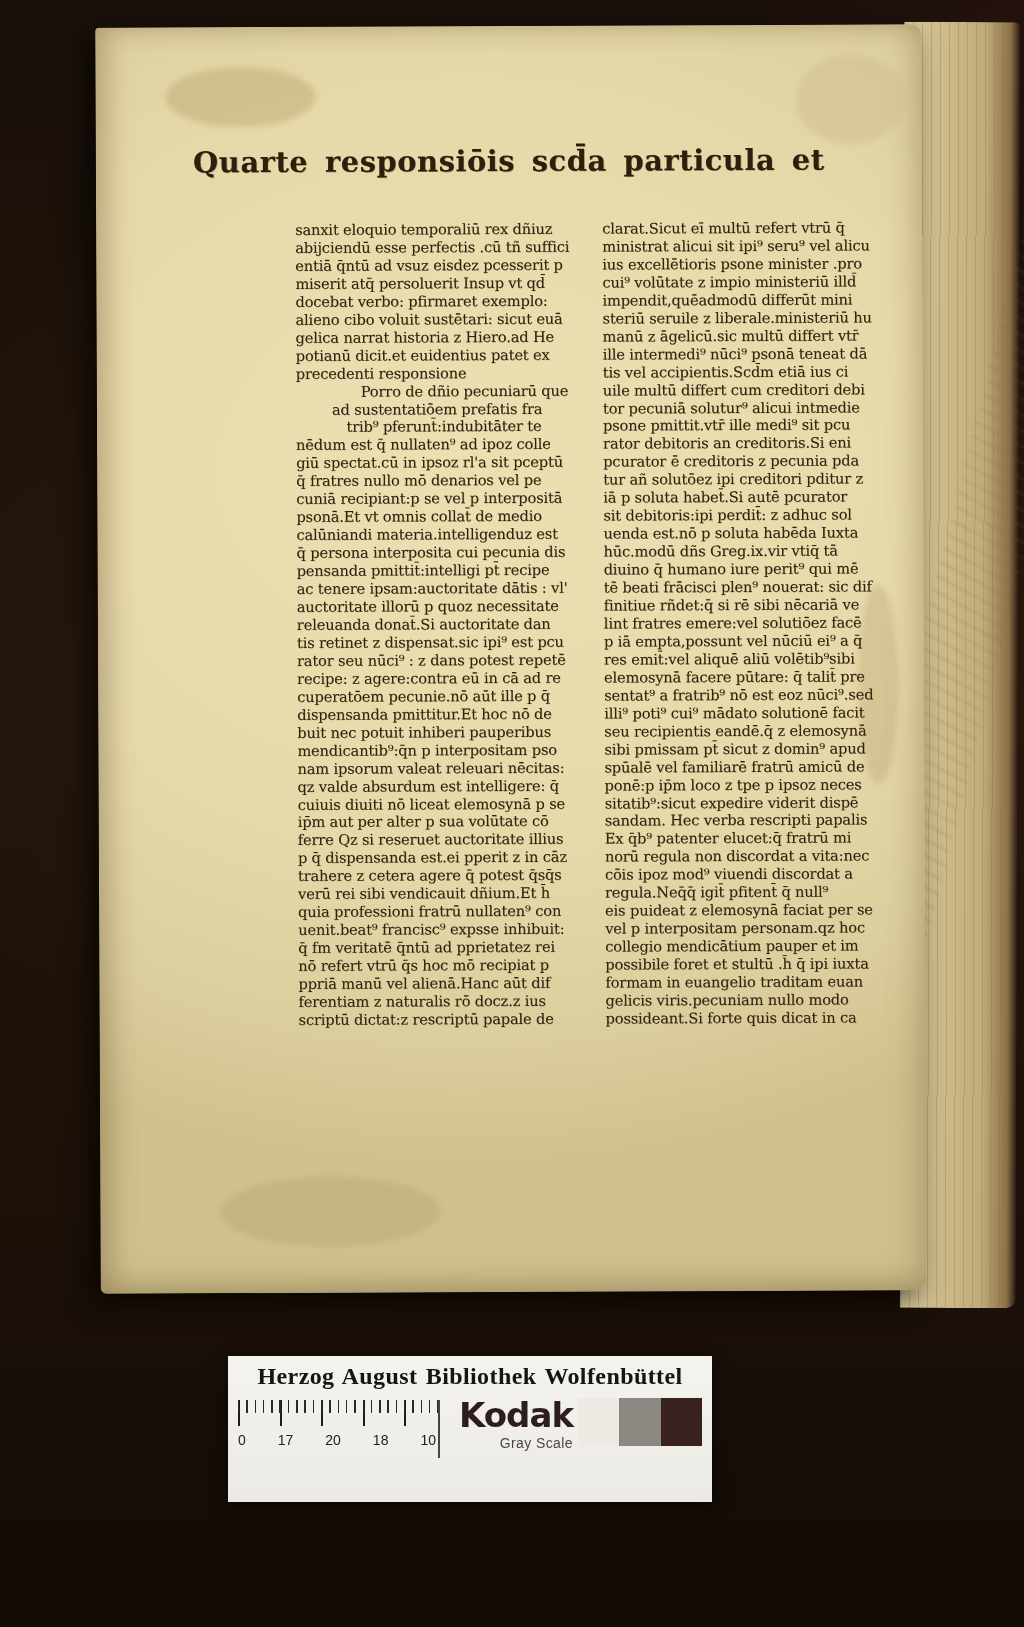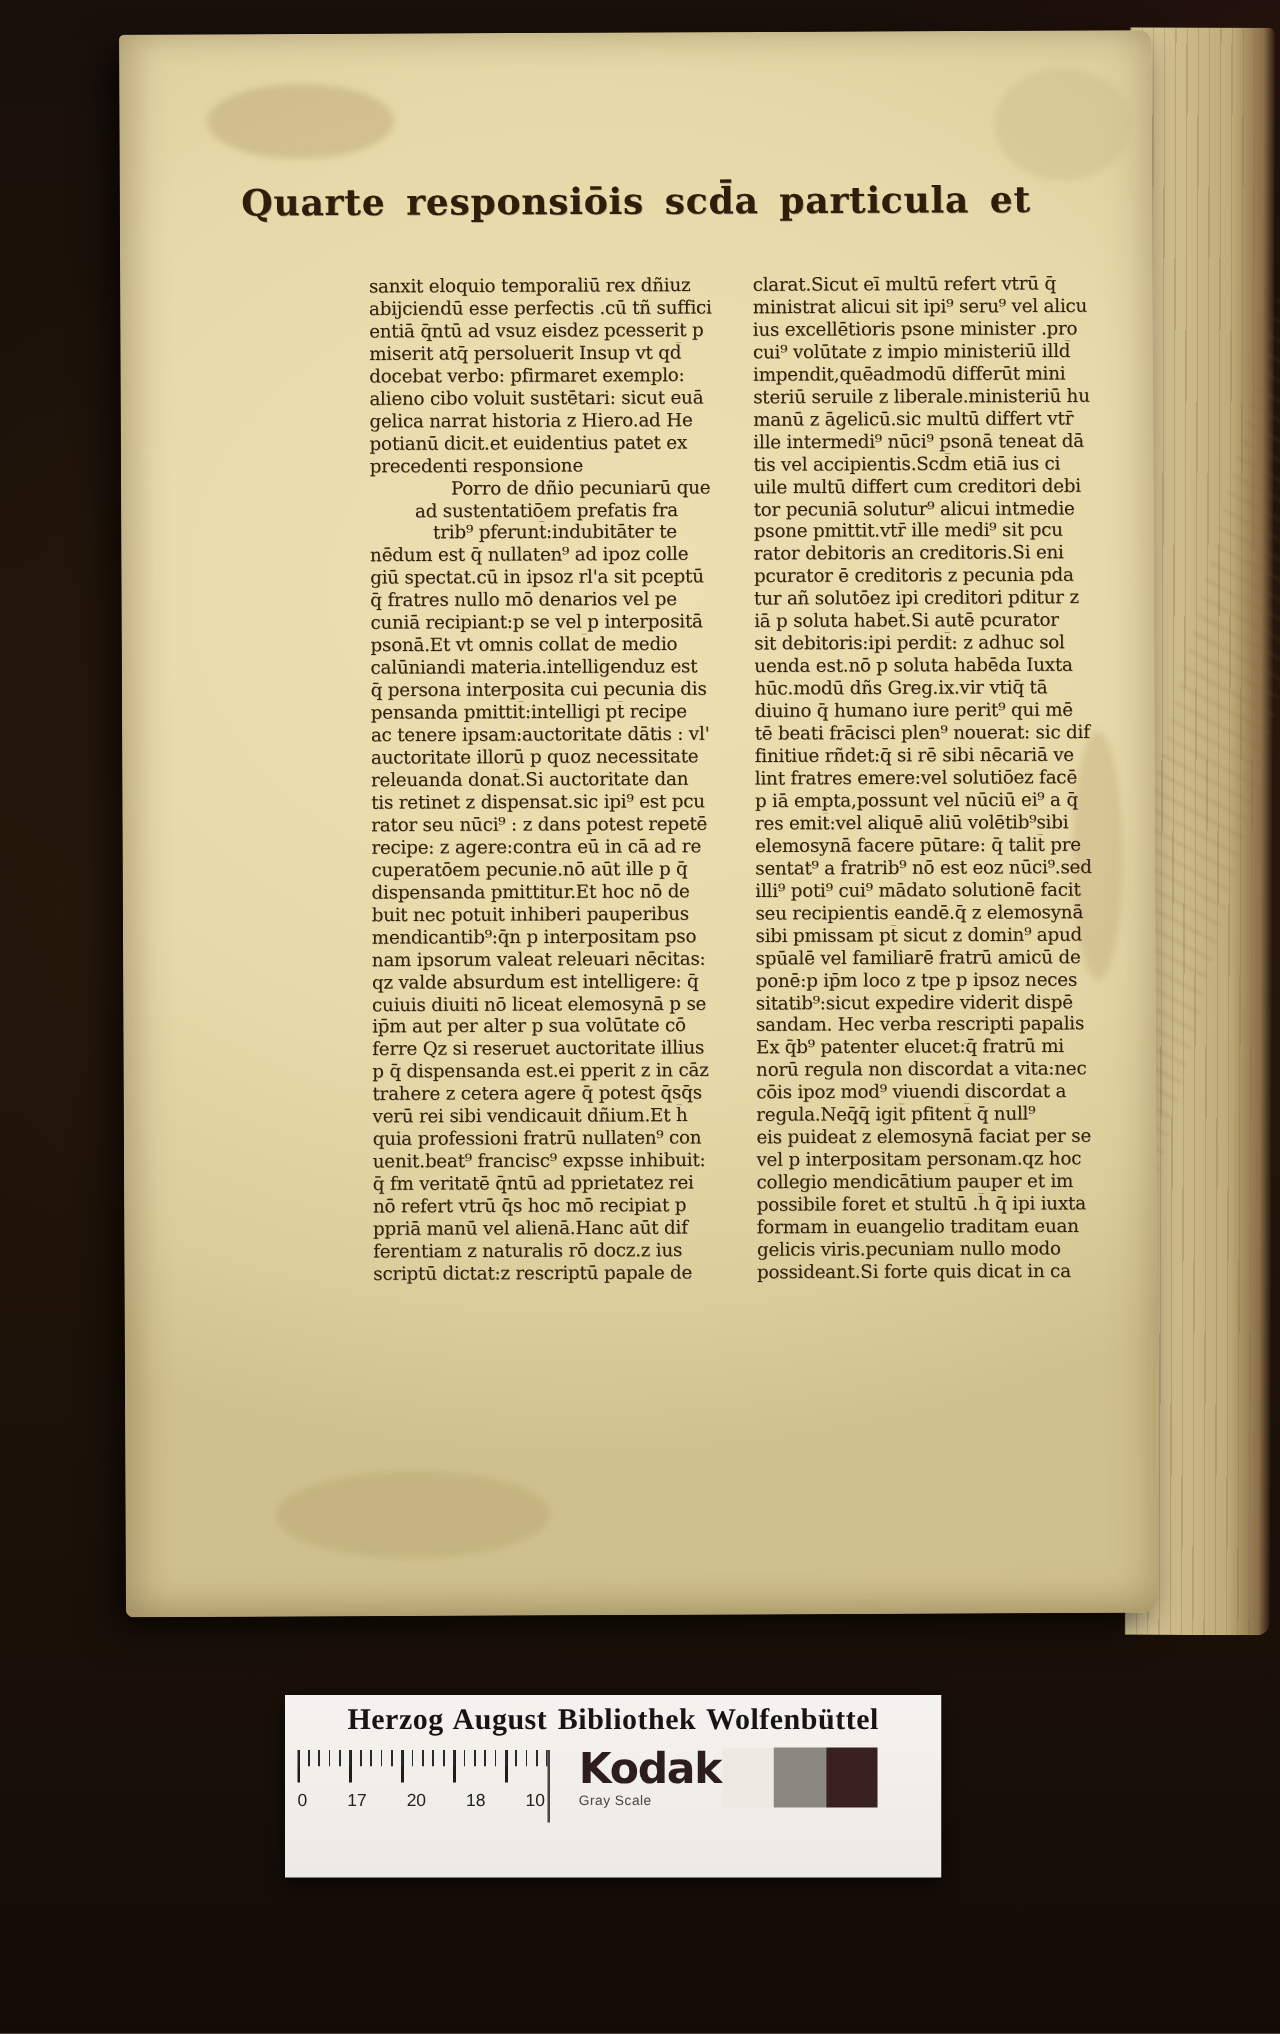--- a/index.html
+++ b/index.html
@@ -51,21 +51,21 @@
     position:absolute;top:194px;width:292px;
     font-size:14.6px;line-height:17.95px;color:#33200e;
     letter-spacing:-.15px;
     text-shadow:.4px .4px 0 rgba(51,32,14,.28);
   }
   .col .tl{white-space:nowrap;overflow:hidden;}
   .col-left{left:199px;}
   .col-right{left:506px;}
   
   .card{
-    position:absolute;left:228px;top:1356px;width:525px;height:146px;
+    position:absolute;left:228px;top:1356px;width:484px;height:146px;
     background:linear-gradient(180deg,#f4f3ef 0%, #eceae4 100%);
     box-shadow:0 4px 14px rgba(0,0,0,.6);
     color:#1d1b1a;
   }
   .card-title{
     font-family:"Liberation Serif","DejaVu Serif",serif;
     font-weight:bold;font-size:24px;letter-spacing:.4px;word-spacing:2px;
     text-align:center;margin-top:7px;color:#171514;
   }
   .card-mid{position:absolute;left:10px;top:42px;width:464px;height:62px;}
@@ -73,26 +73,26 @@
   .ticks{
     height:26px;
     background:
       repeating-linear-gradient(90deg,#2a2a2a 0 1.4px, transparent 1.4px 8.3px),
       repeating-linear-gradient(90deg,#1c1c1c 0 2px, transparent 2px 41.5px);
     background-size:100% 13px, 100% 26px;
     background-repeat:no-repeat,no-repeat;
   }
   .ruler-nums{display:flex;justify-content:space-between;margin-top:6px;padding:0 2px 0 0;
     font-family:"Liberation Sans","DejaVu Sans",sans-serif;font-size:14px;color:#222;}
-  .kodak{position:absolute;left:225px;top:0;width:120px;text-align:left;}
+  .kodak{position:absolute;left:215px;top:0;width:120px;text-align:right;}
   .kodak-word{
     font-family:"DejaVu Sans","Liberation Sans",sans-serif;
     font-weight:800;font-size:34px;letter-spacing:-1px;color:#2e1d1d;line-height:34px;
   }
-  .kodak-sub{font-family:"Liberation Sans","DejaVu Sans",sans-serif;font-size:11px;color:#4c4743;margin-top:3px;letter-spacing:.4px;}
+  .kodak-sub{font-family:"Liberation Sans","DejaVu Sans",sans-serif;font-size:14px;color:#4c4743;margin-top:3px;letter-spacing:.4px;}
   .patches{position:absolute;left:340px;top:0;width:124px;height:48px;display:flex;}
   .patch{flex:1;}
   .p-light{background:#eceae3;}
   .p-mid{background:#8b8781;}
   .p-dark{background:#39211f;}
   .card-bottom{
     position:absolute;left:0;bottom:4px;width:100%;
     display:flex;align-items:flex-end;
     font-family:"Liberation Serif","DejaVu Serif",serif;font-size:15px;color:#1d1b1a;
   }

